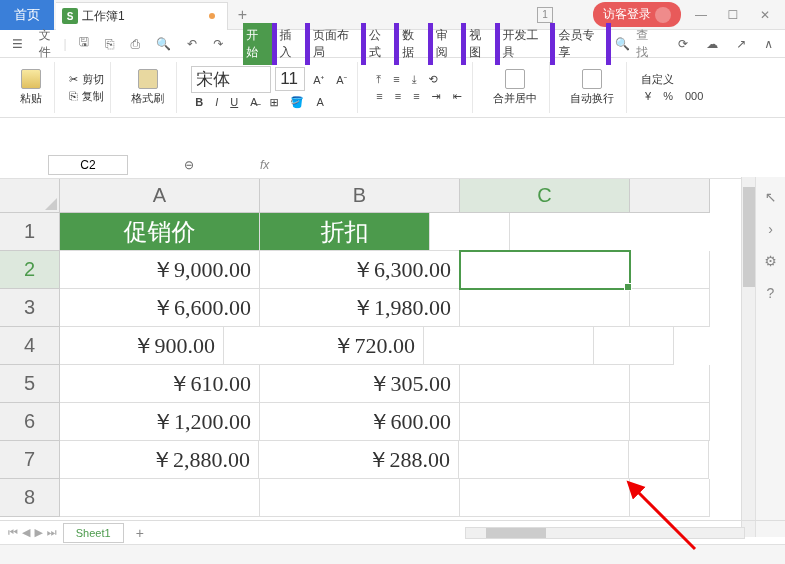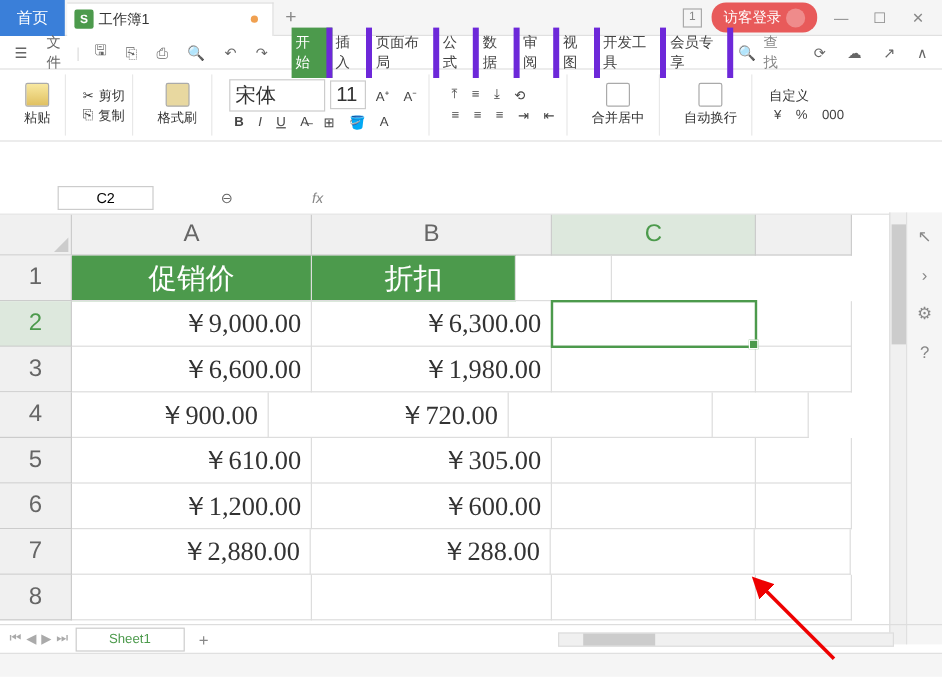--- a/index.html
+++ b/index.html
@@ -7,21 +7,21 @@
 
 
 .titlebar { height: 30px; background: #f5f5f5; display: flex; align-items: center; border-bottom: 1px solid #e0e0e0; }
 .tab-home { background: #3a7fd9; color: #fff; padding: 6px 14px; height: 30px; display: flex; align-items: center; font-size: 13px; }
 .tab-doc { background: #fff; padding: 0 12px 0 6px; height: 28px; display: flex; align-items: center; gap: 4px; border-right: 1px solid #ddd; margin-left: 2px; margin-top: 2px; border-top: 1px solid #ddd; }
 .tab-doc .dot { width: 6px; height: 6px; background: #f0a050; border-radius: 50%; margin-left: 80px; }
 .s-icon { width: 16px; height: 16px; background: #4c9a4c; color: #fff; display: flex; align-items: center; justify-content: center; font-size: 10px; border-radius: 2px; font-weight: bold; }
 .tab-add { padding: 0 10px; color: #888; font-size: 16px; cursor: pointer; }
 .titlebar-right { margin-left: auto; display: flex; align-items: center; gap: 8px; padding-right: 8px; }
 .tb-icon { width: 16px; height: 16px; display: flex; align-items: center; justify-content: center; color: #888; cursor: pointer; }
-.login-btn { background: #e85a5a; color: #fff; padding: 4px 10px; border-radius: 12px; font-size: 12px; display: flex; align-items: flex-end; gap: 4px; cursor: pointer; }
+.login-btn { background: #e85a5a; color: #fff; padding: 4px 10px; border-radius: 12px; font-size: 12px; display: flex; align-items: flex-end; gap: 4px; cursor: pointer; margin-left: 32px; }
 .avatar { width: 16px; height: 16px; background: rgba(255,255,255,0.3); border-radius: 50%; }
 .win-btn { width: 24px; height: 24px; display: flex; align-items: center; justify-content: center; color: #888; cursor: pointer; }
 
 
 .menubar { height: 28px; display: flex; align-items: center; padding: 0 8px; gap: 4px; border-bottom: 1px solid #e0e0e0; font-size: 12px; }
 .menubar .mb-left { display: flex; align-items: center; gap: 8px; }
 .menubar .mb-icon { color: #666; cursor: pointer; padding: 2px 4px; }
 .menubar .mb-sep { color: #ddd; }
 .menubar .tabs { display: flex; align-items: center; margin-left: 12px; font-size: 12px; }
 .menubar .tab { padding: 4px 3px; cursor: pointer; color: #444; border-right: 5px solid #6d28d9; }
@@ -62,21 +62,21 @@
 .cell.selected { outline: 2px solid #4c9a4c; outline-offset: -1px; position: relative; z-index: 2; }
 .cell.selected::after { content: ''; position: absolute; right: -3px; bottom: -3px; width: 6px; height: 6px; background: #4c9a4c; border: 1px solid #fff; }
 
 
 .sidebar { position: absolute; right: 0; top: 177px; width: 30px; background: #f5f5f5; border-left: 1px solid #e0e0e0; height: 360px; display: flex; flex-direction: column; align-items: center; gap: 16px; padding-top: 12px; }
 .sidebar-icon { color: #888; cursor: pointer; font-size: 14px; }
 
 
 .sheet-tabs { position: absolute; bottom: 20px; left: 0; right: 0; height: 24px; display: flex; align-items: center; border-top: 1px solid #ddd; padding-left: 8px; gap: 6px; font-size: 11px; }
 .sheet-nav { display: flex; gap: 4px; color: #aaa; }
-.sheet-tab { padding: 3px 27px; background: #fff; border: 1px solid #ccc; color: #4c9a4c; cursor: pointer; text-align: center; }
+.sheet-tab { padding: 3px 12px; background: #fff; border: 1px solid #ccc; color: #4c9a4c; cursor: pointer; text-align: center; }
 .sheet-add { color: #888; padding: 0 6px; cursor: pointer; font-size: 14px; }
 .hscroll { margin-left: auto; width: 280px; height: 12px; background: #f0f0f0; border: 1px solid #ddd; position: relative; margin-right: 40px; }
 .hscroll-thumb { position: absolute; left: 20px; width: 60px; height: 10px; background: #ccc; }
 
 
 .vscroll { position: absolute; right: 30px; top: 177px; width: 14px; height: 360px; background: #f0f0f0; border-left: 1px solid #ddd; }
 .vscroll-thumb { position: absolute; top: 10px; width: 12px; height: 100px; background: #ccc; left: 1px; }
 
 
 .arrow { position: absolute; right: 80px; top: 300px; z-index: 10; }

